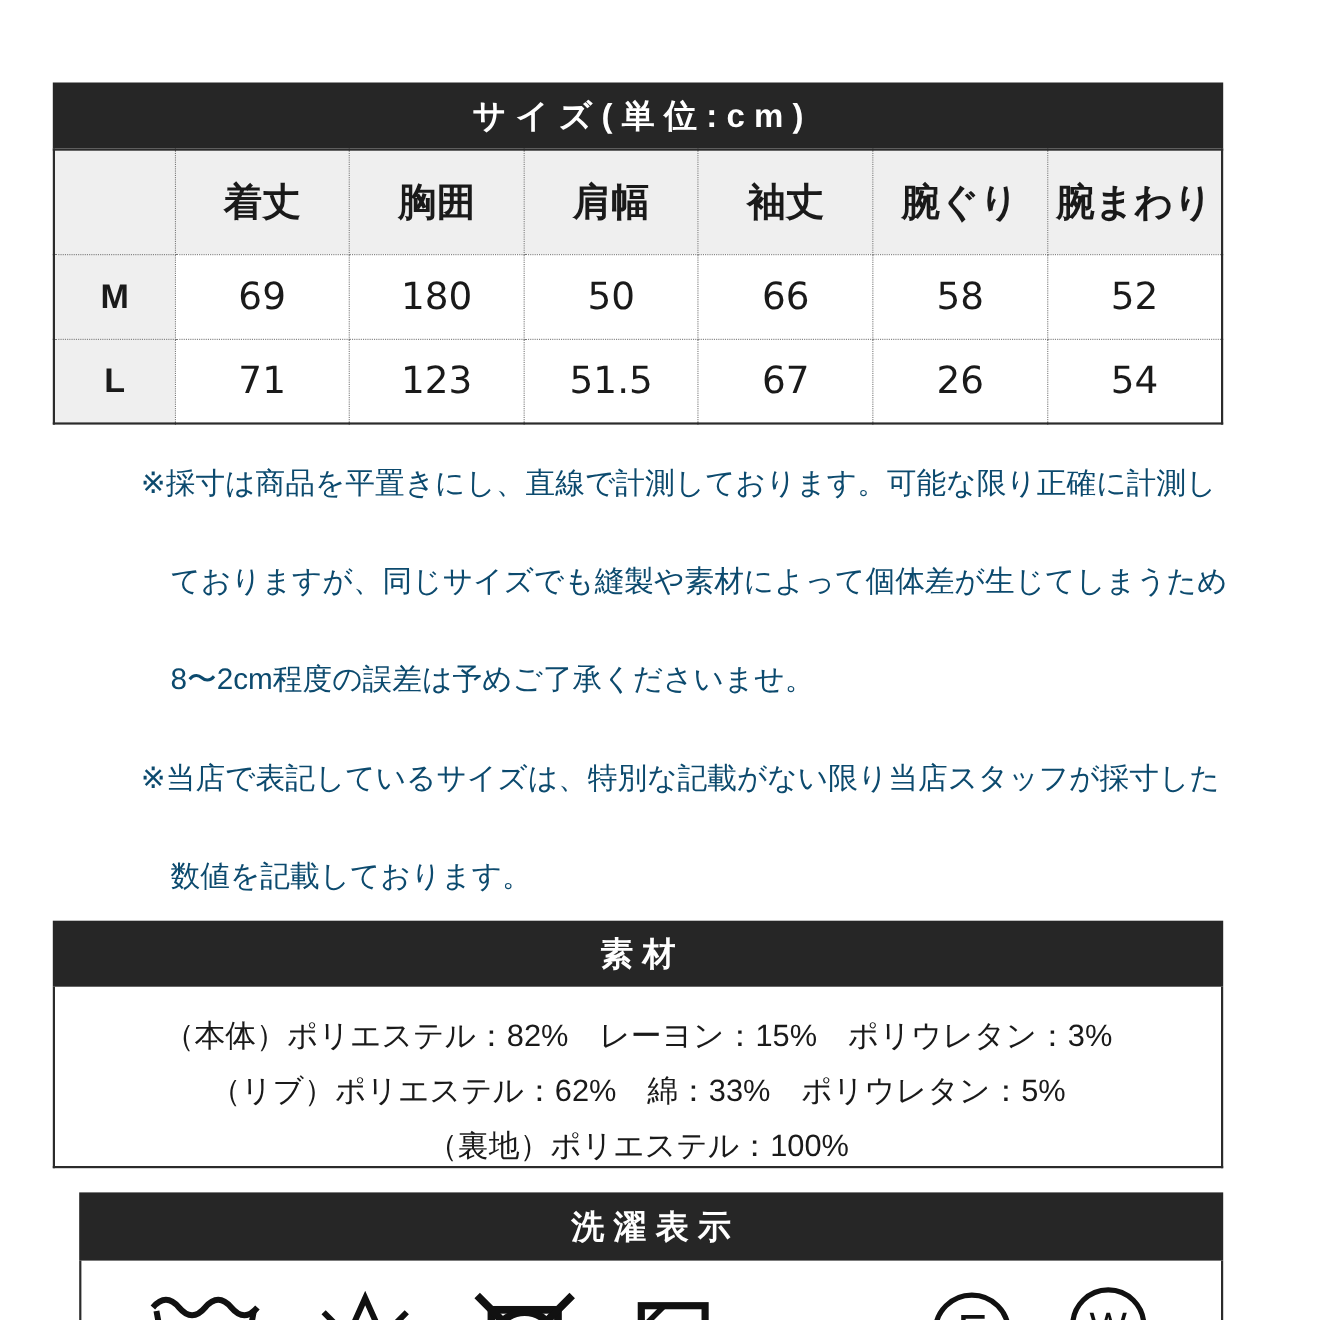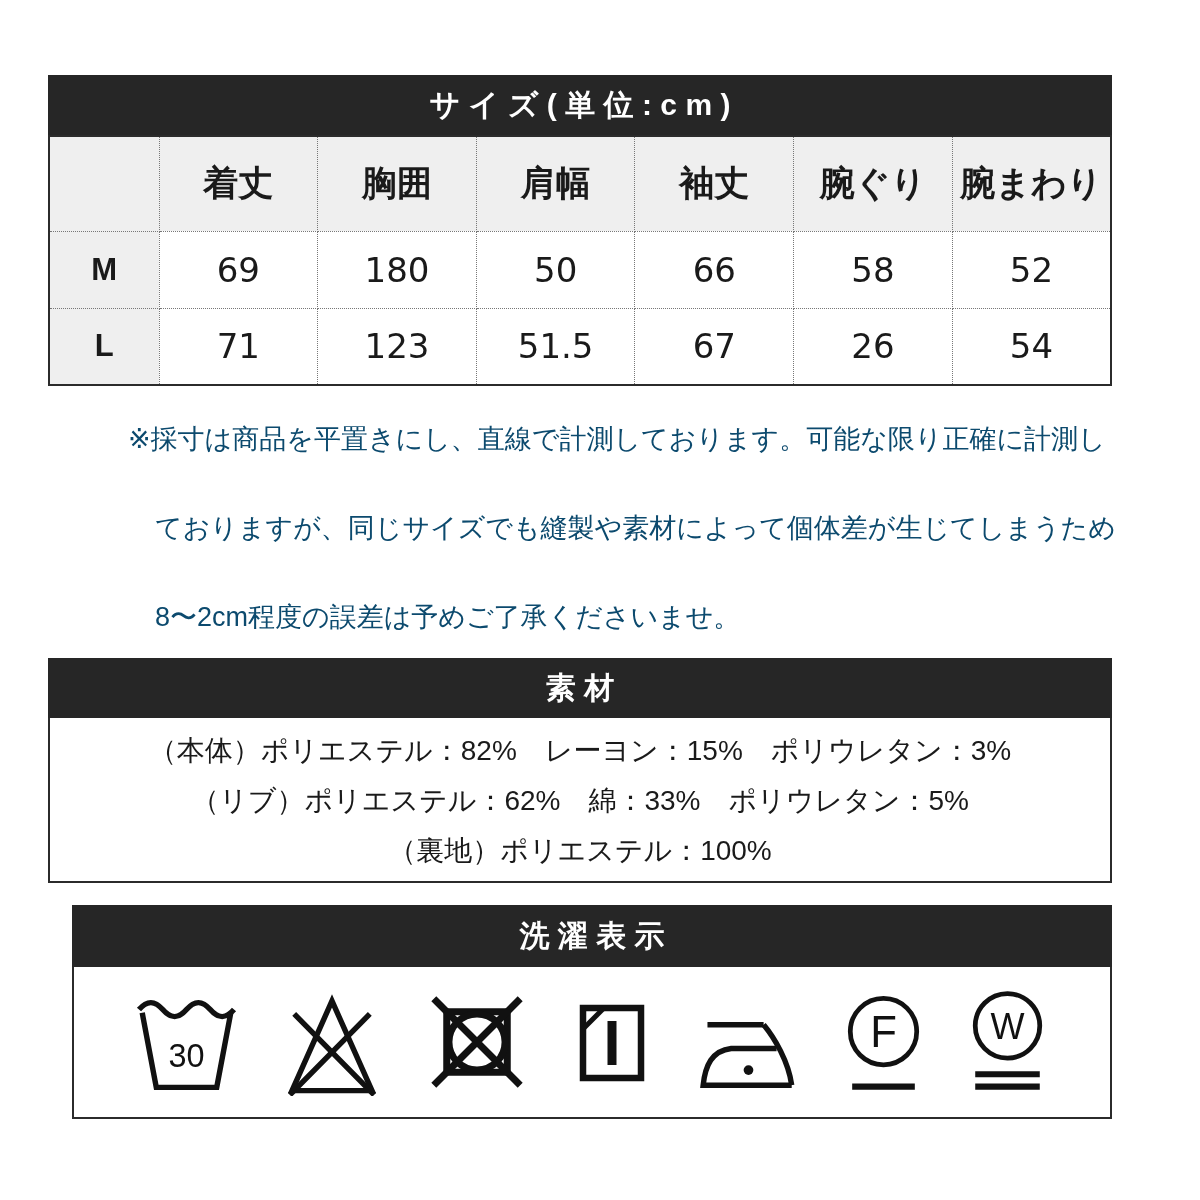--- a/index.html
+++ b/index.html
@@ -47,21 +47,21 @@
   .note p {
     font-size:27px; line-height:46px; color:#0c4a6e;
     white-space:nowrap;
   }
   .note p + p { padding-left:27px;margin-top:43px; }
 
   
   .material-section { margin-top:18px; }
   .material-body {
     border:2px solid #2b2b2b; border-top:none;
-    height:165px; padding-top:8px;
+    height:165px; padding-top:20px;
     text-align:center;
   }
   .material-body p { font-size:28px; line-height:50px; }
 
   
   .washing-section { margin-top:22px;margin-left:24px; }
   .washing-bar { height:62px; }
   .washing-body {
     border:2px solid #2b2b2b; border-top:none;
     height:152px; padding:16px 55px;
@@ -126,20 +126,24 @@
       </tbody>
     </table>
   </section>
 
   <div class="notes">
     <div class="note">
       <p>※採寸は商品を平置きにし、直線で計測しております。可能な限り正確に計測し</p>
       <p>ておりますが、同じサイズでも縫製や素材によって個体差が生じてしまうため</p>
       <p>8〜2cm程度の誤差は予めご了承くださいませ。</p>
     </div>
+    <div class="note">
+      <p>※当店で表記しているサイズは、特別な記載がない限り当店スタッフが採寸した</p>
+      <p>数値を記載しております。</p>
+    </div>
   </div>
 
   <section class="material-section">
     <div class="bar">素材</div>
     <div class="material-body">
       <p>（本体）ポリエステル：82%　レーヨン：15%　ポリウレタン：3%</p>
       <p>（リブ）ポリエステル：62%　綿：33%　ポリウレタン：5%</p>
       <p>（裏地）ポリエステル：100%</p>
     </div>
   </section>

